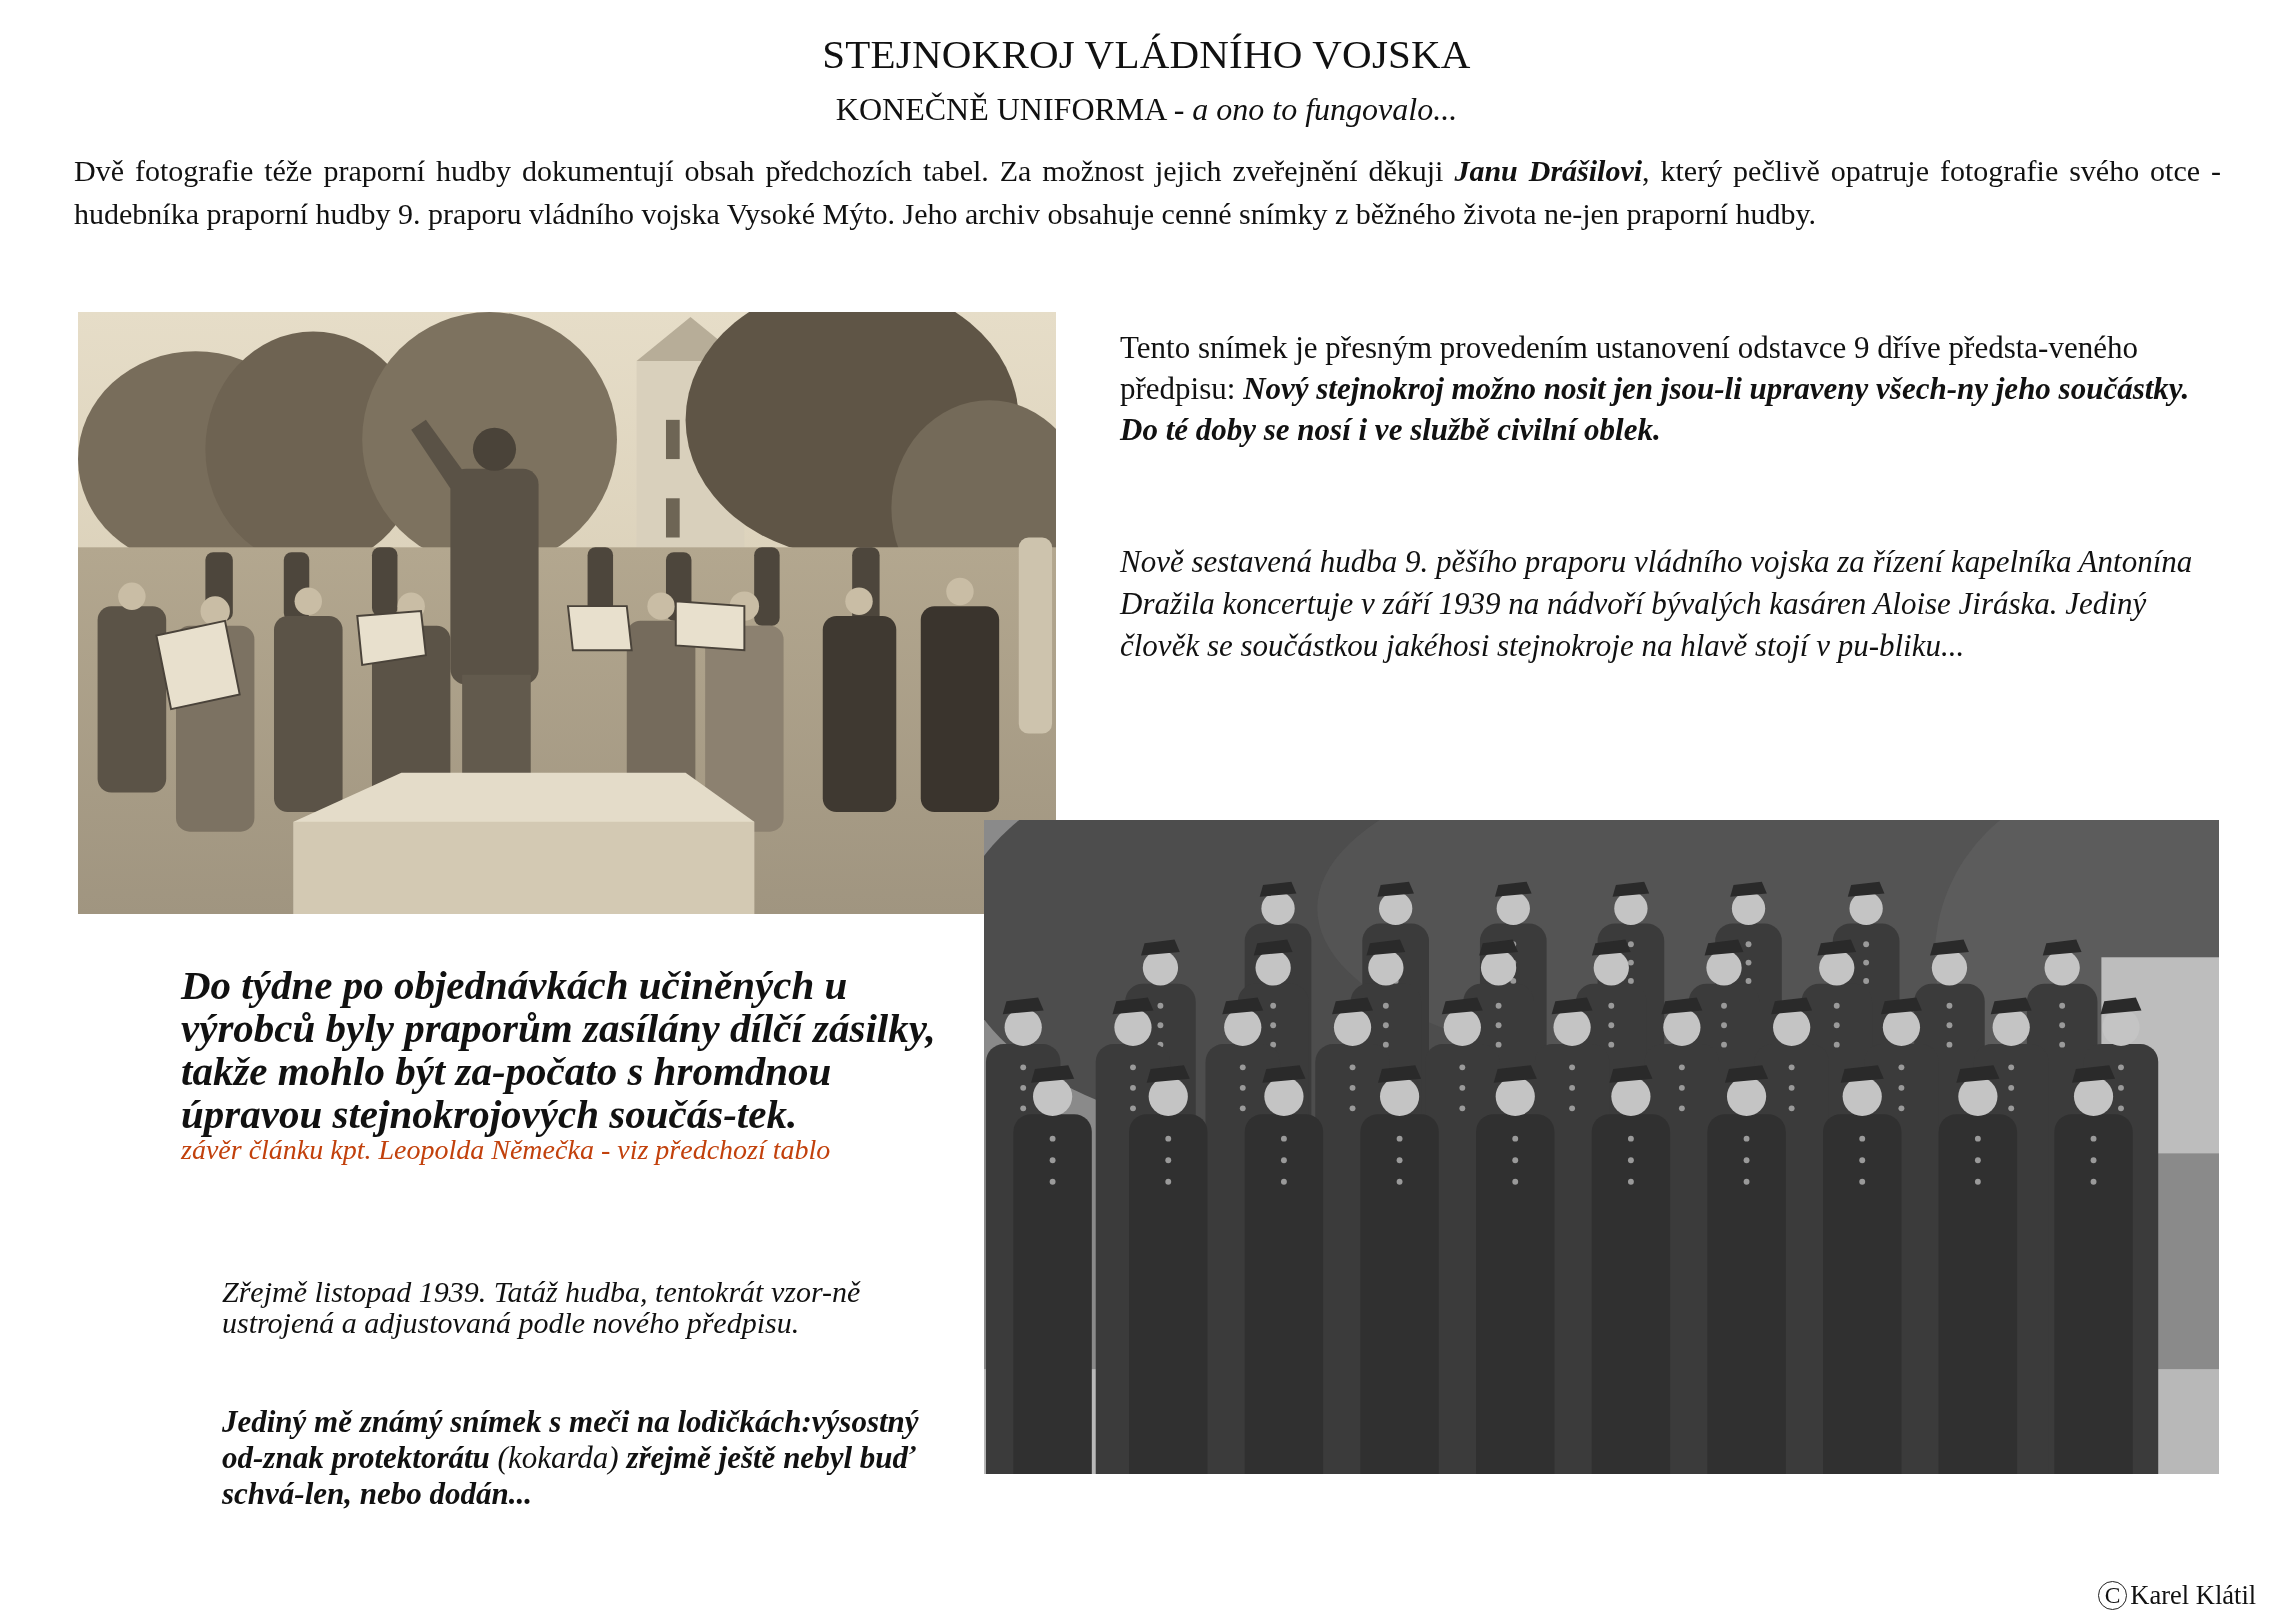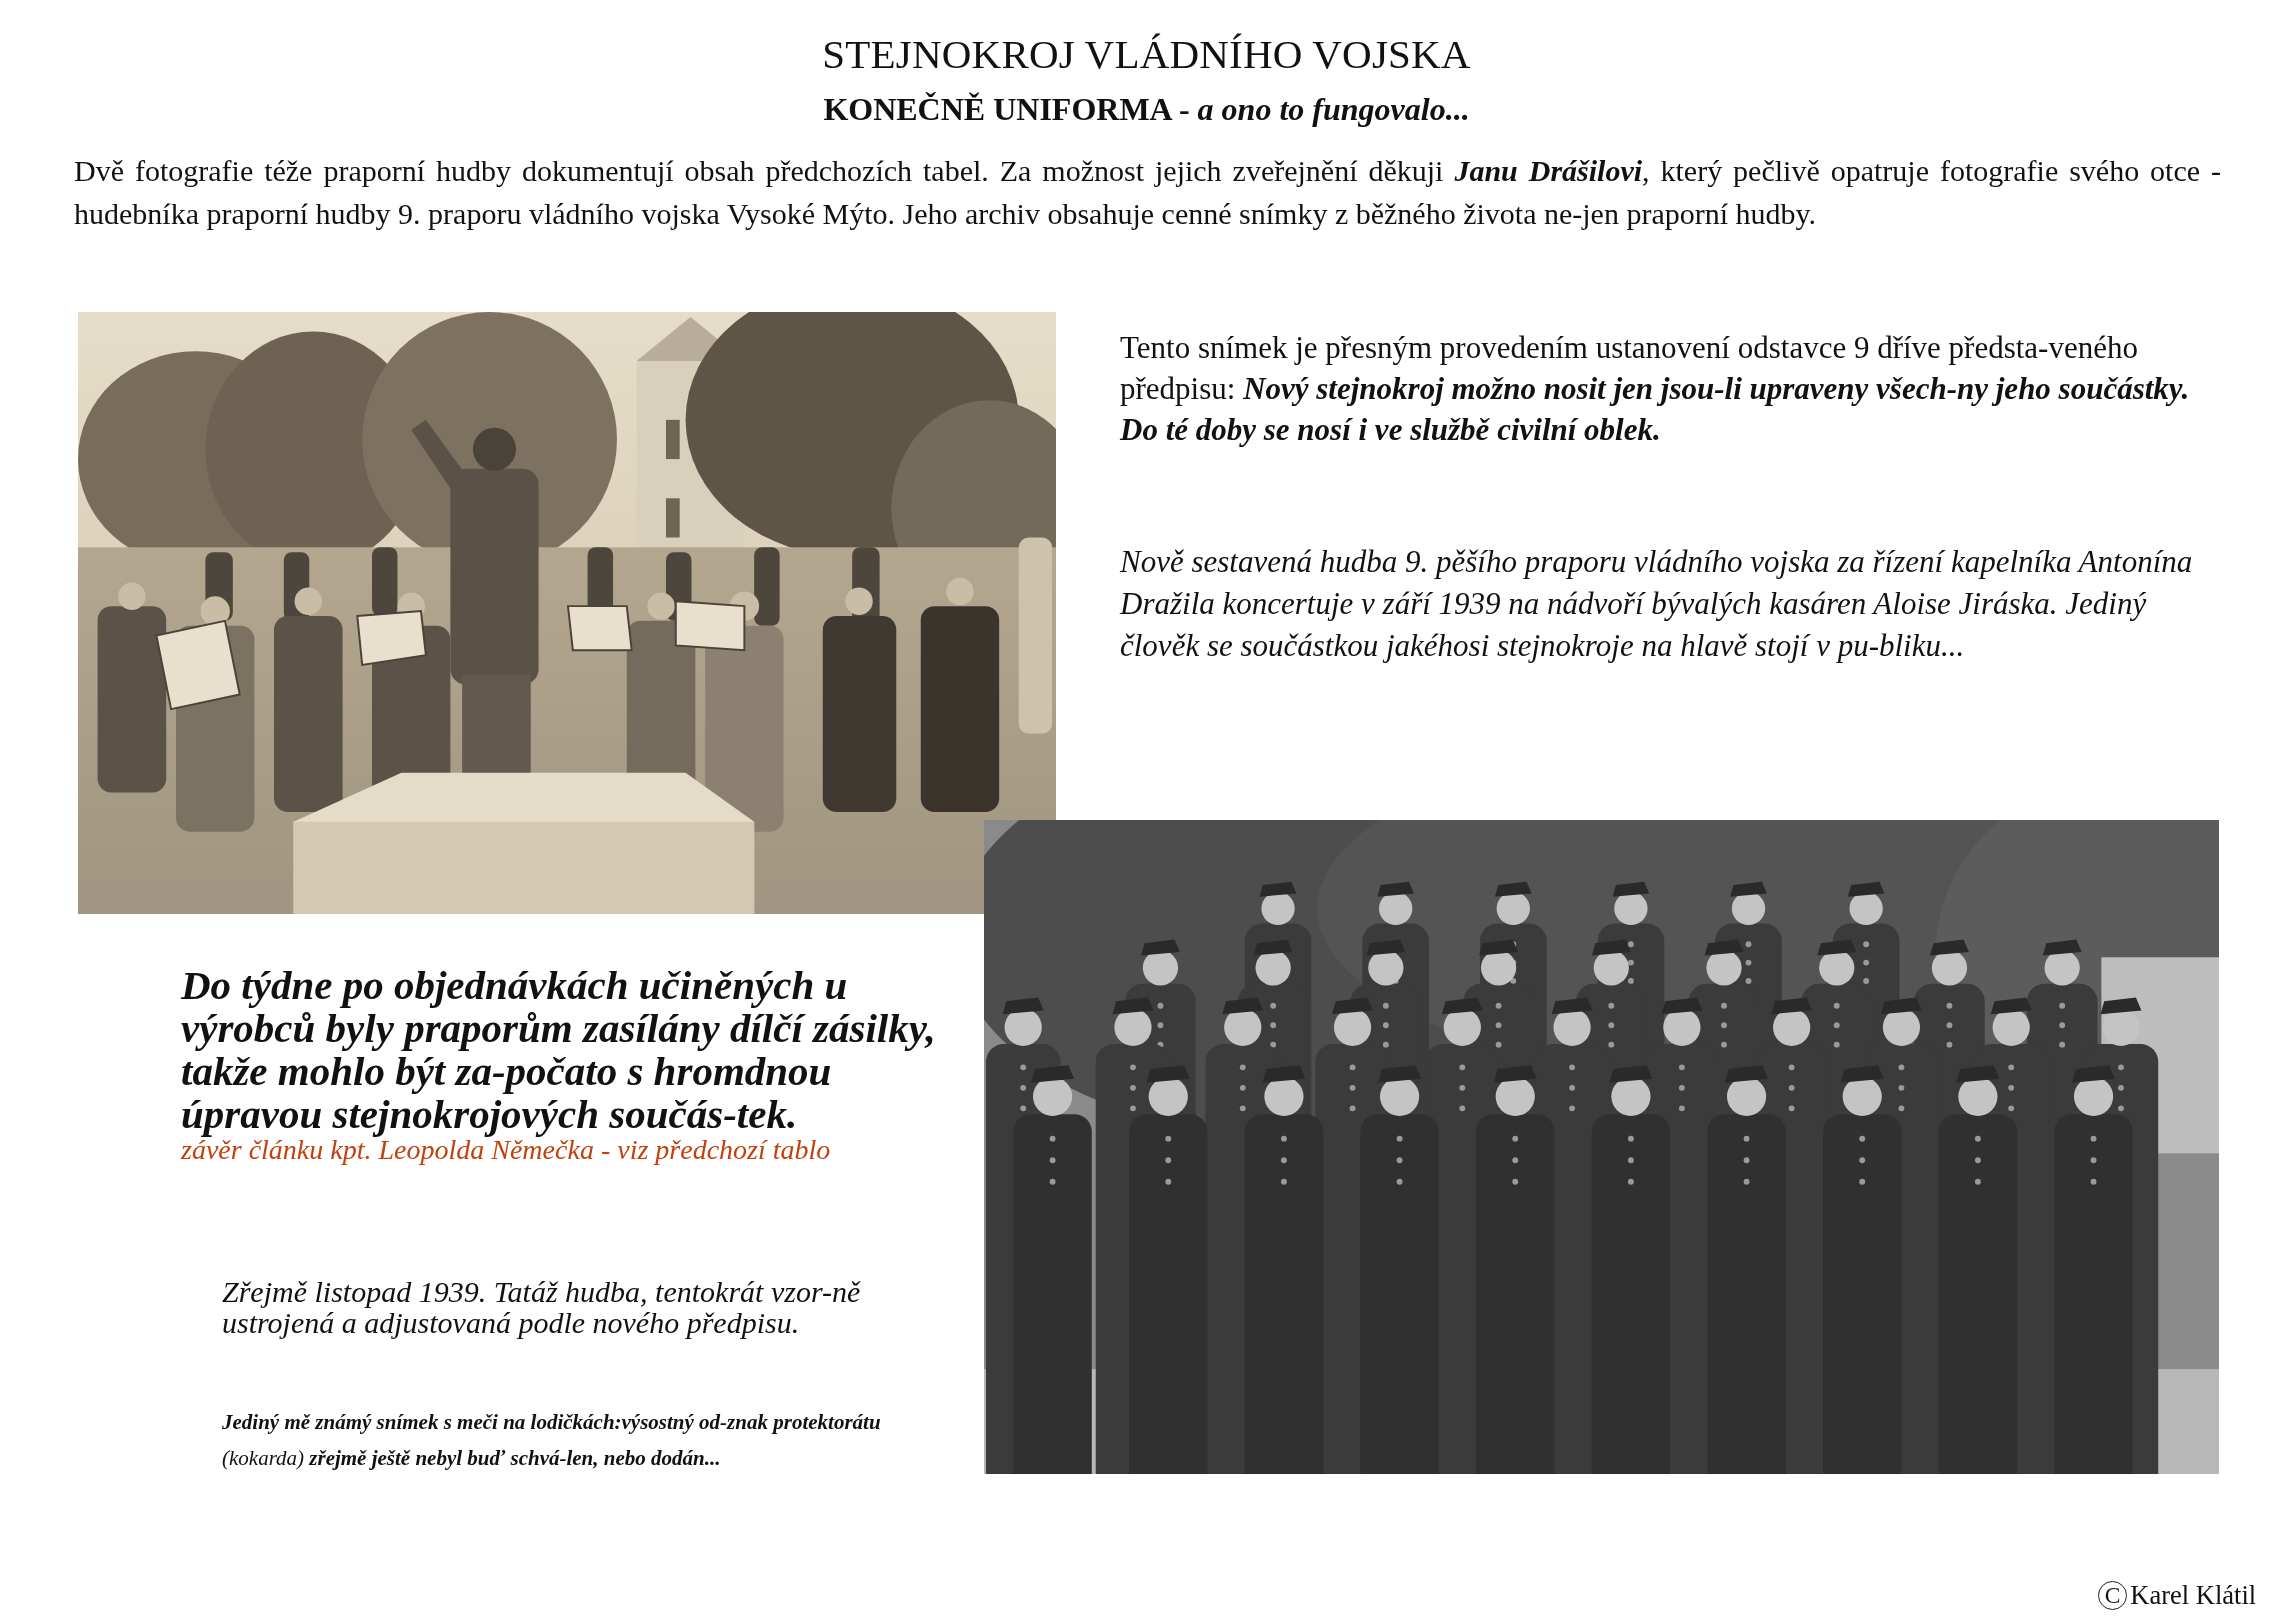--- a/index.html
+++ b/index.html
@@ -1,30 +1,30 @@
 <!DOCTYPE html>
 <html><head>
 <meta charset="utf-8">
 <style>
   html, body { margin:0; padding:0; background:#ffffff; }
   body { width:2293px; height:1621px; position:relative; overflow:hidden;
          font-family:"Liberation Serif", "DejaVu Serif", serif; color:#111; }
   .abs { position:absolute; }
   .title { left:0; width:2293px; top:31px; text-align:center; font-size:41px; line-height:47px; letter-spacing:0.2px; }
-  .subtitle { left:0; width:2293px; top:90px; text-align:center; font-size:32px; line-height:39px; font-weight:bold; }
+  .subtitle { left:0; width:2293px; top:90px; text-align:center; font-size:32px; line-height:39px; font-weight:normal; }
   .subtitle .it { font-style:italic; }
   .intro { left:74px; top:149px; width:2147px; font-size:30px; line-height:43px; text-align:justify; }
   .intro .bi { font-weight:bold; font-style:italic; }
   .p-right1 { left:1120px; top:327px; width:1088px; font-size:31px; line-height:41px; }
   .p-right1 .bi { font-weight:bold; font-style:italic; }
   .p-right2 { left:1120px; top:541px; width:1093px; font-size:31px; line-height:42px; font-style:italic; }
   .p-left1 { left:181px; top:964px; width:784px; font-size:41px; line-height:43px; font-weight:bold; font-style:italic; }
   .p-left1-cap { left:181px; top:1132px; width:804px; font-size:28px; line-height:35px; font-style:italic; color:#c2410c; }
   .p-left2 { left:222px; top:1276px; width:745px; font-size:30px; line-height:31px; font-style:italic; }
-  .p-left3 { left:222px; top:1404px; width:745px; font-size:21px; line-height:36px; font-weight:bold; font-style:italic; }
+  .p-left3 { left:222px; top:1404px; width:745px; font-size:31px; line-height:36px; font-weight:bold; font-style:italic; }
   .p-left3 .plain { font-weight:normal; }
   .copyright { left:2098px; top:1580px; font-size:26.5px; line-height:31px; display:flex; align-items:center; gap:2.9px; }
   .copy-circle { width:27.4px; height:27.4px; border:1.5px solid #222; border-radius:50%; display:inline-flex; align-items:center; justify-content:center; font-size:23.5px; line-height:23.5px; }
   .photo { overflow:hidden; }
   .photo svg { display:block; width:100%; height:100%; }
   #photo1 { left:78px; top:312px; width:978px; height:602px; }
   #photo2 { left:984px; top:820px; width:1235px; height:654px; }
 </style>
 </head>
 <body>

